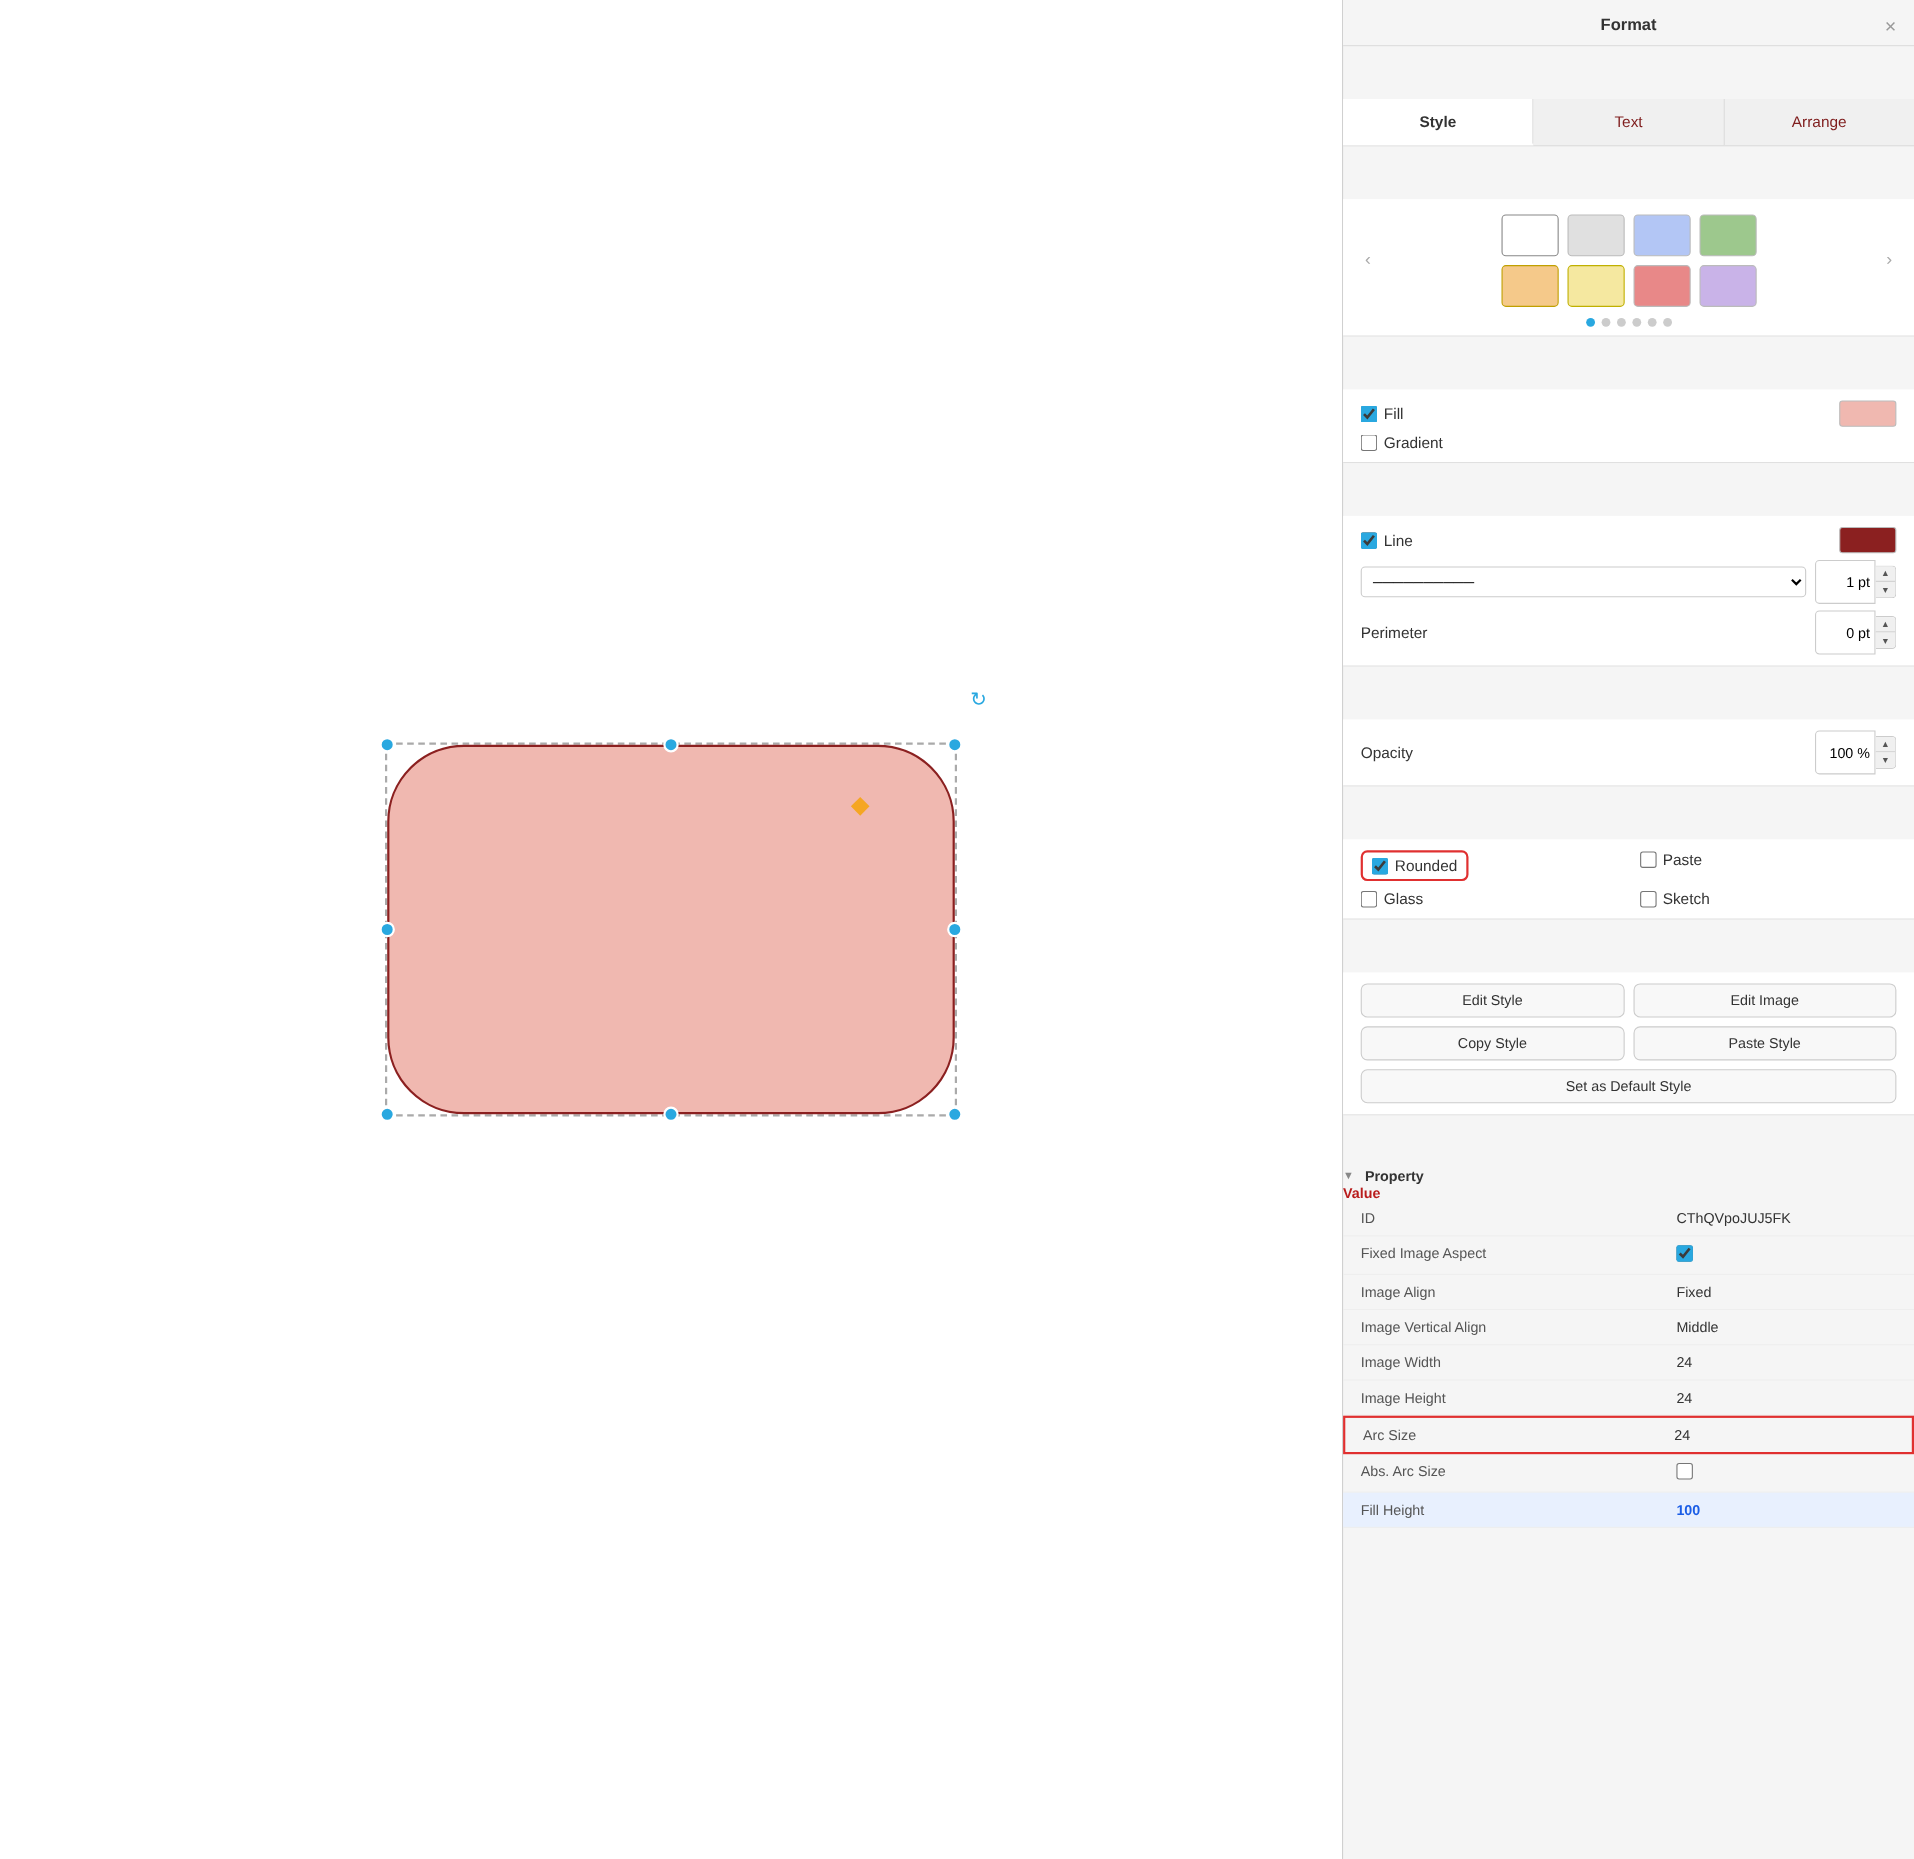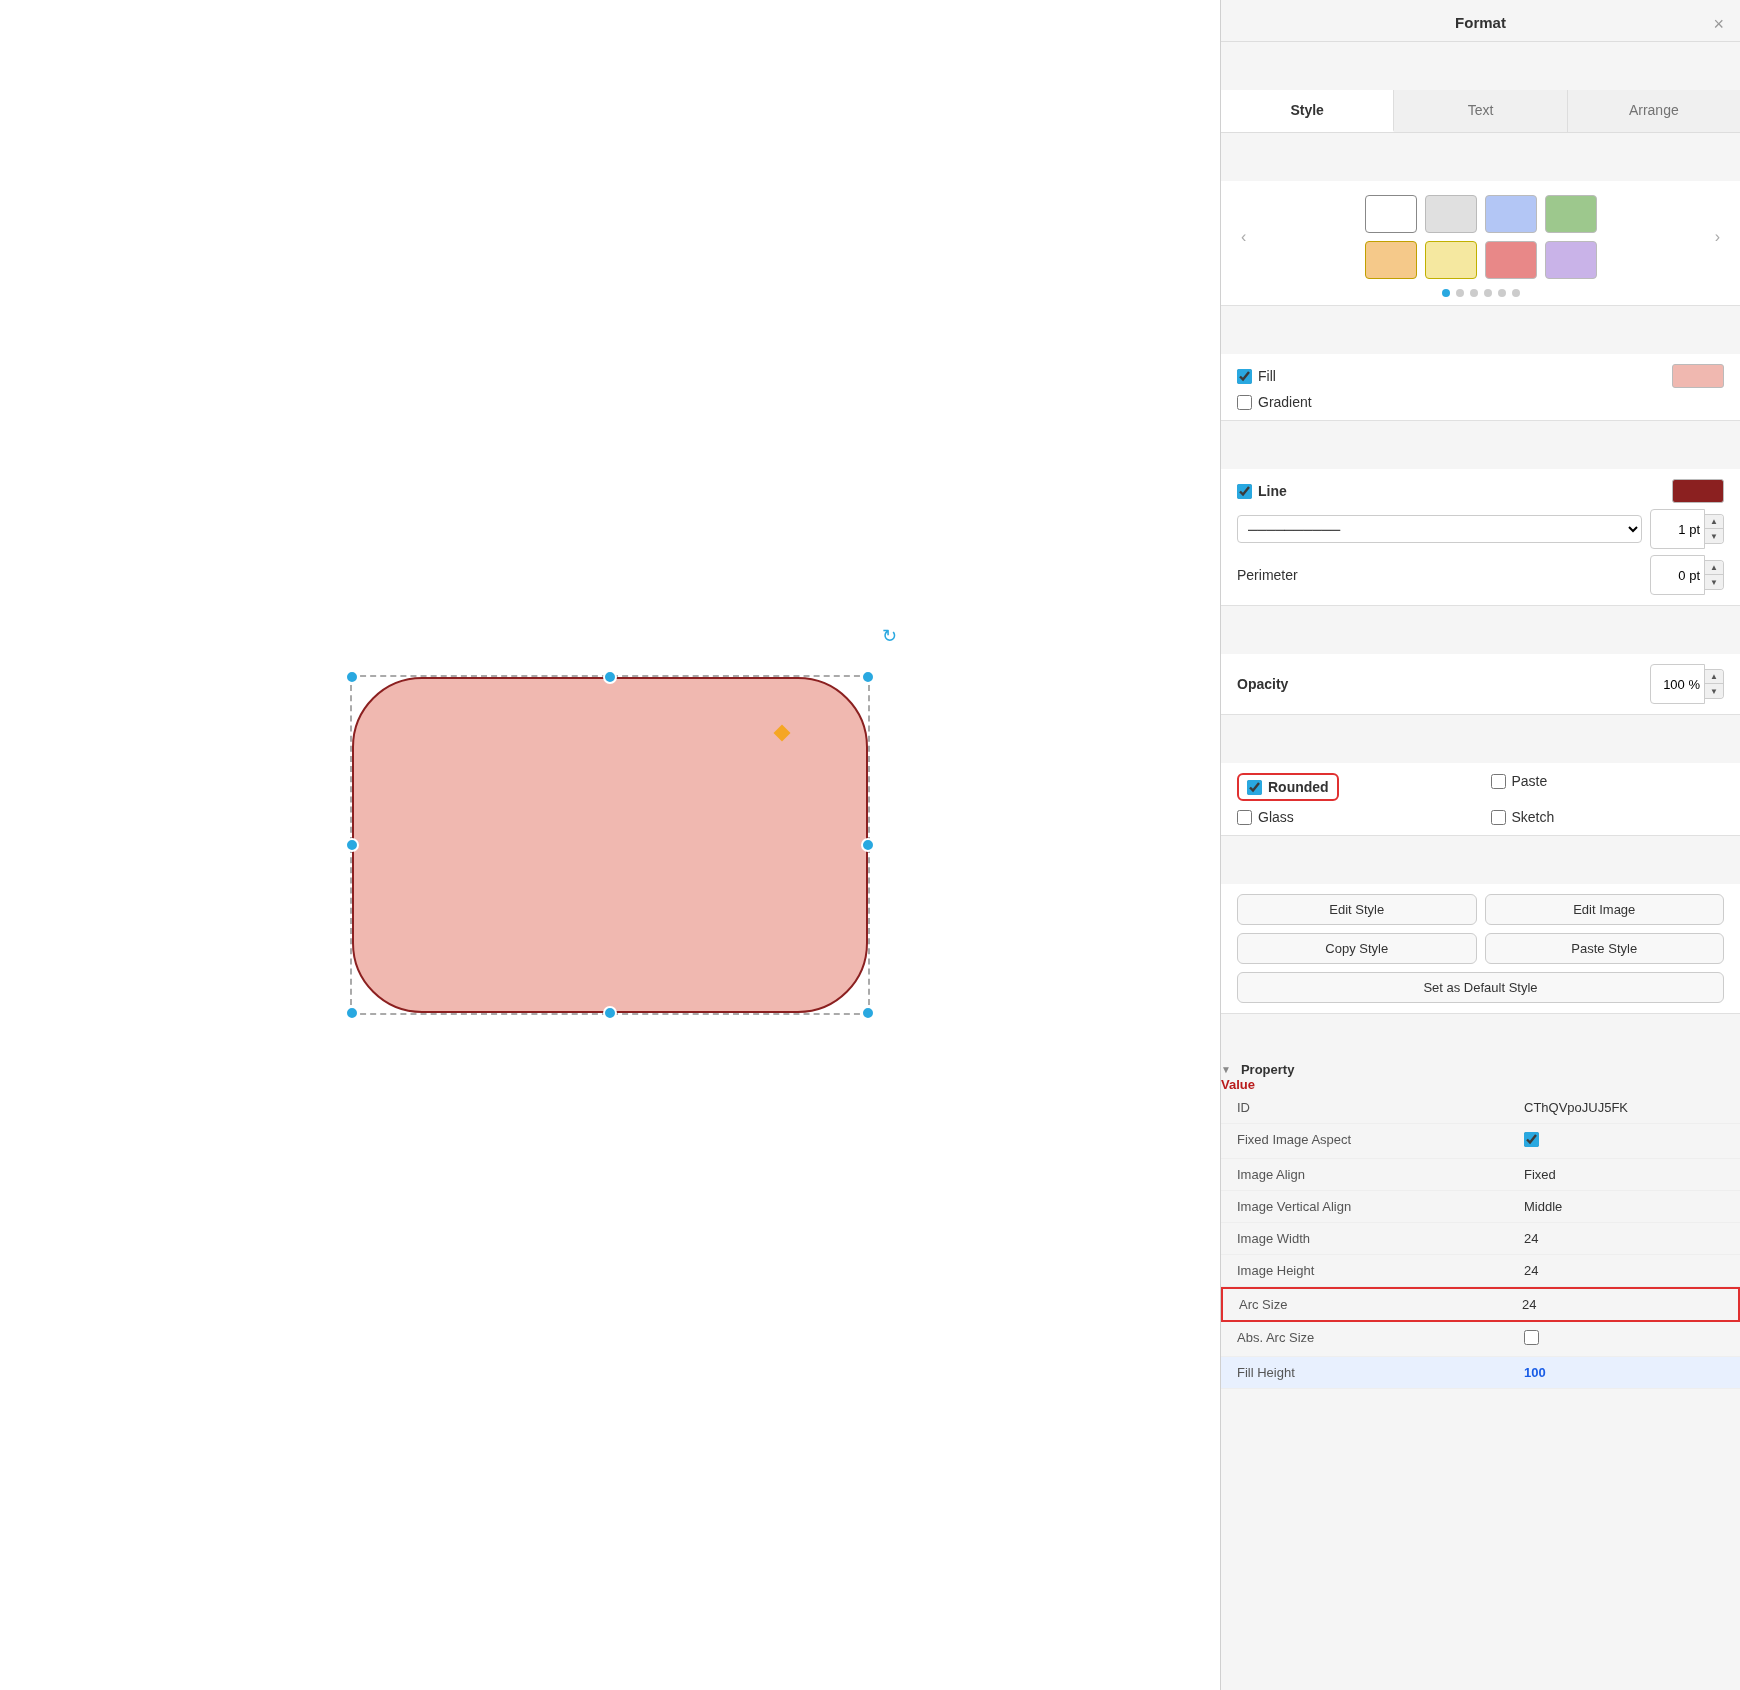--- a/index.html
+++ b/index.html
@@ -128,21 +128,21 @@
       display: flex;
       background: #f0f0f0;
       border-bottom: 1px solid #ddd;
     }
 
     .tab {
       flex: 1;
       padding: 12px 8px;
       text-align: center;
       font-size: 14px;
-      color: #737373;
+      color: #7f1d1d;
       cursor: pointer;
       border-right: 1px solid #ddd;
     }
 
     .tab:last-child { border-right: none; }
 
     .tab.active {
       background: #fff;
       font-weight: 600;
       color: #333;
@@ -303,21 +303,21 @@
 
     .spin-btn:last-child { border-bottom: none; }
 
     .label-text {
       font-size: 14px;
       color: #333;
     }
 
     .label-bold {
       font-size: 14px;
-      font-weight: 700;
+      font-weight: 400;
       color: #333;
     }
 
     .opacity-row {
       display: flex;
       align-items: center;
       gap: 10px;
     }
 
     

